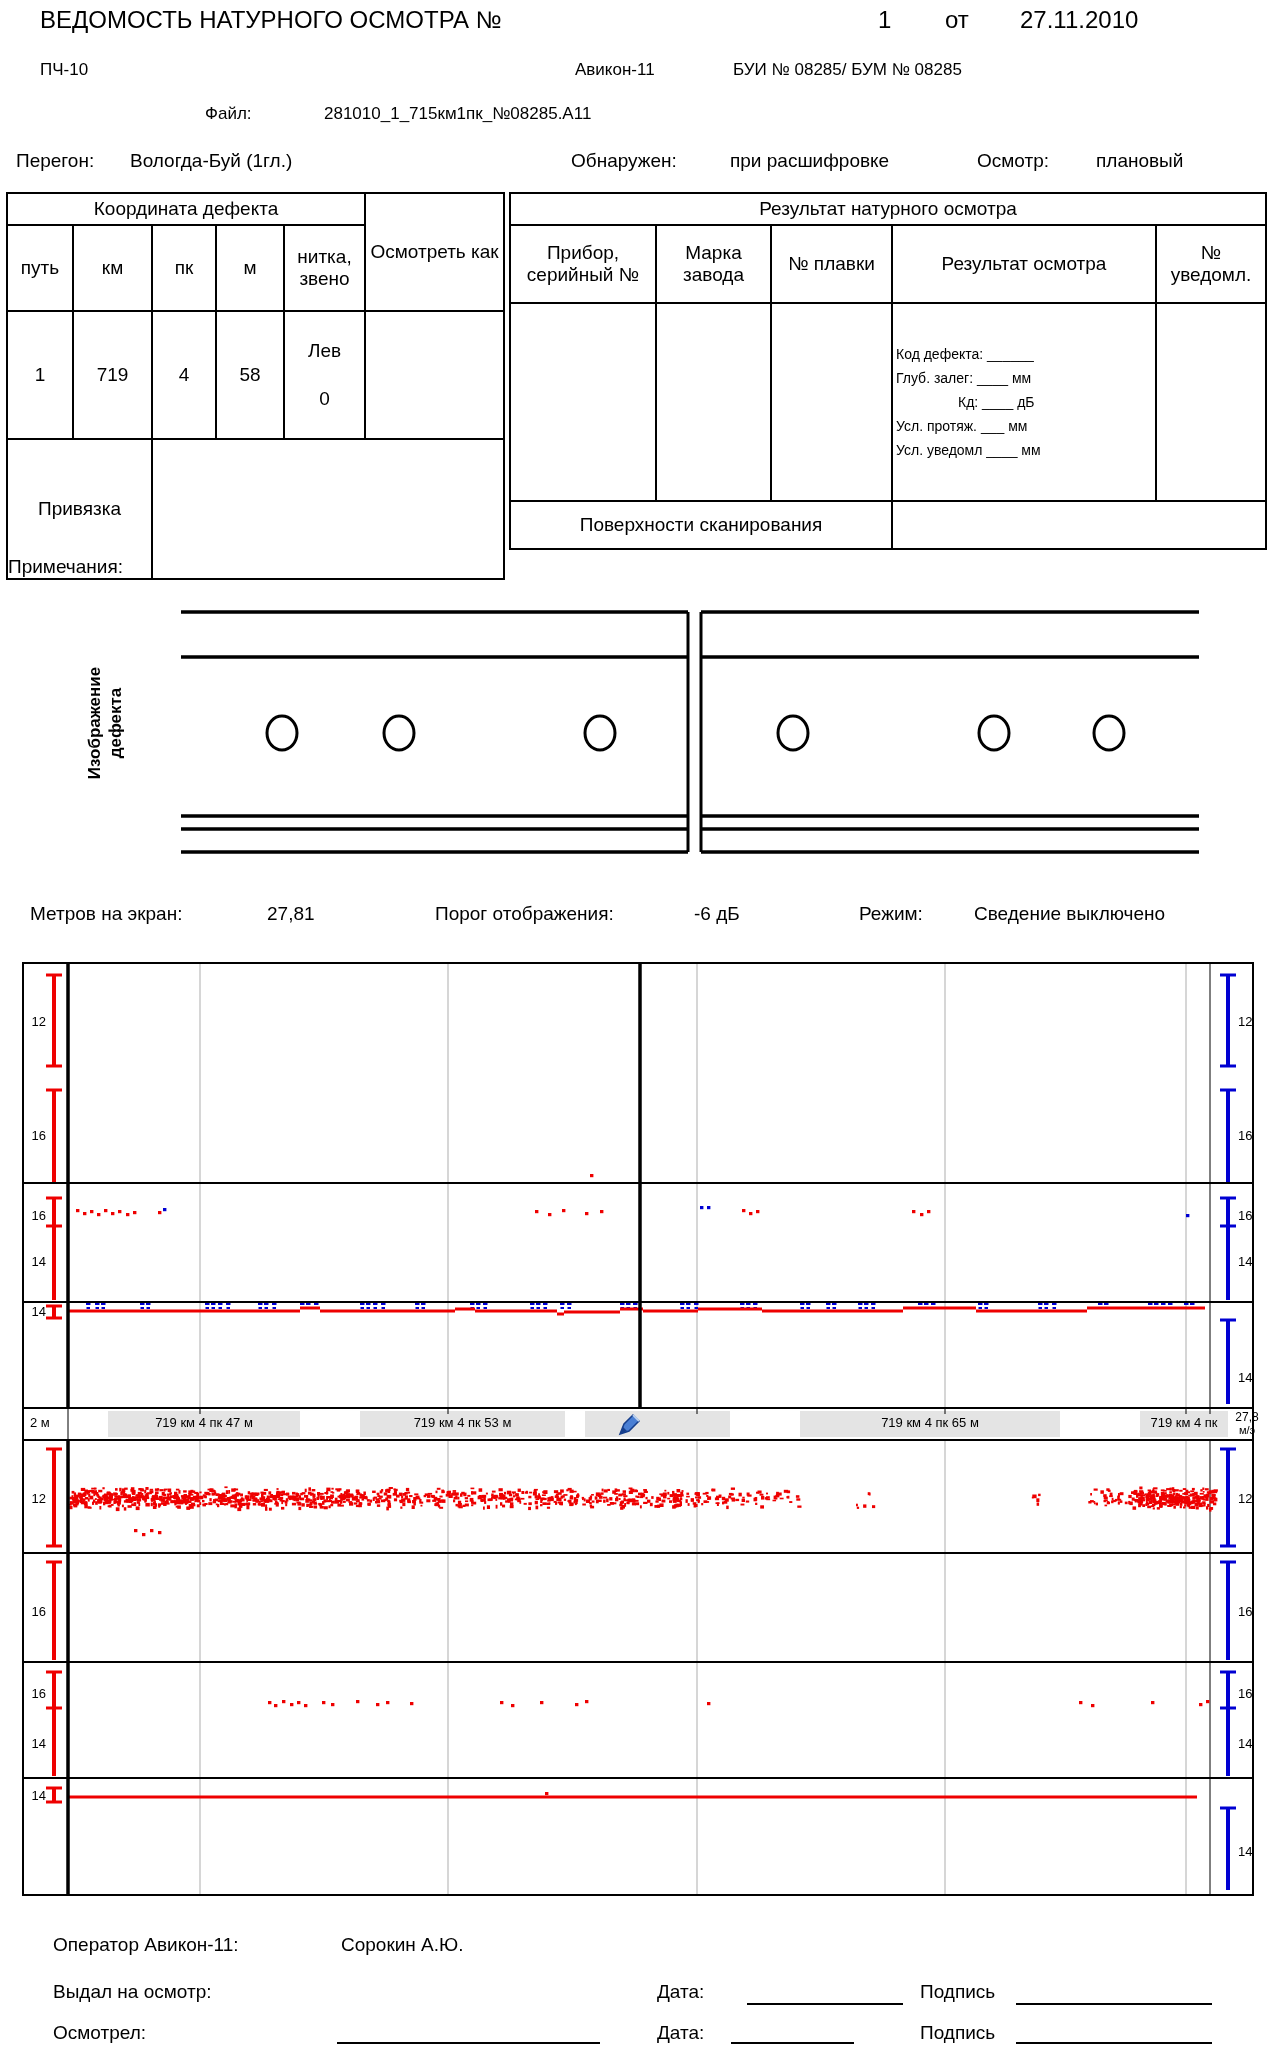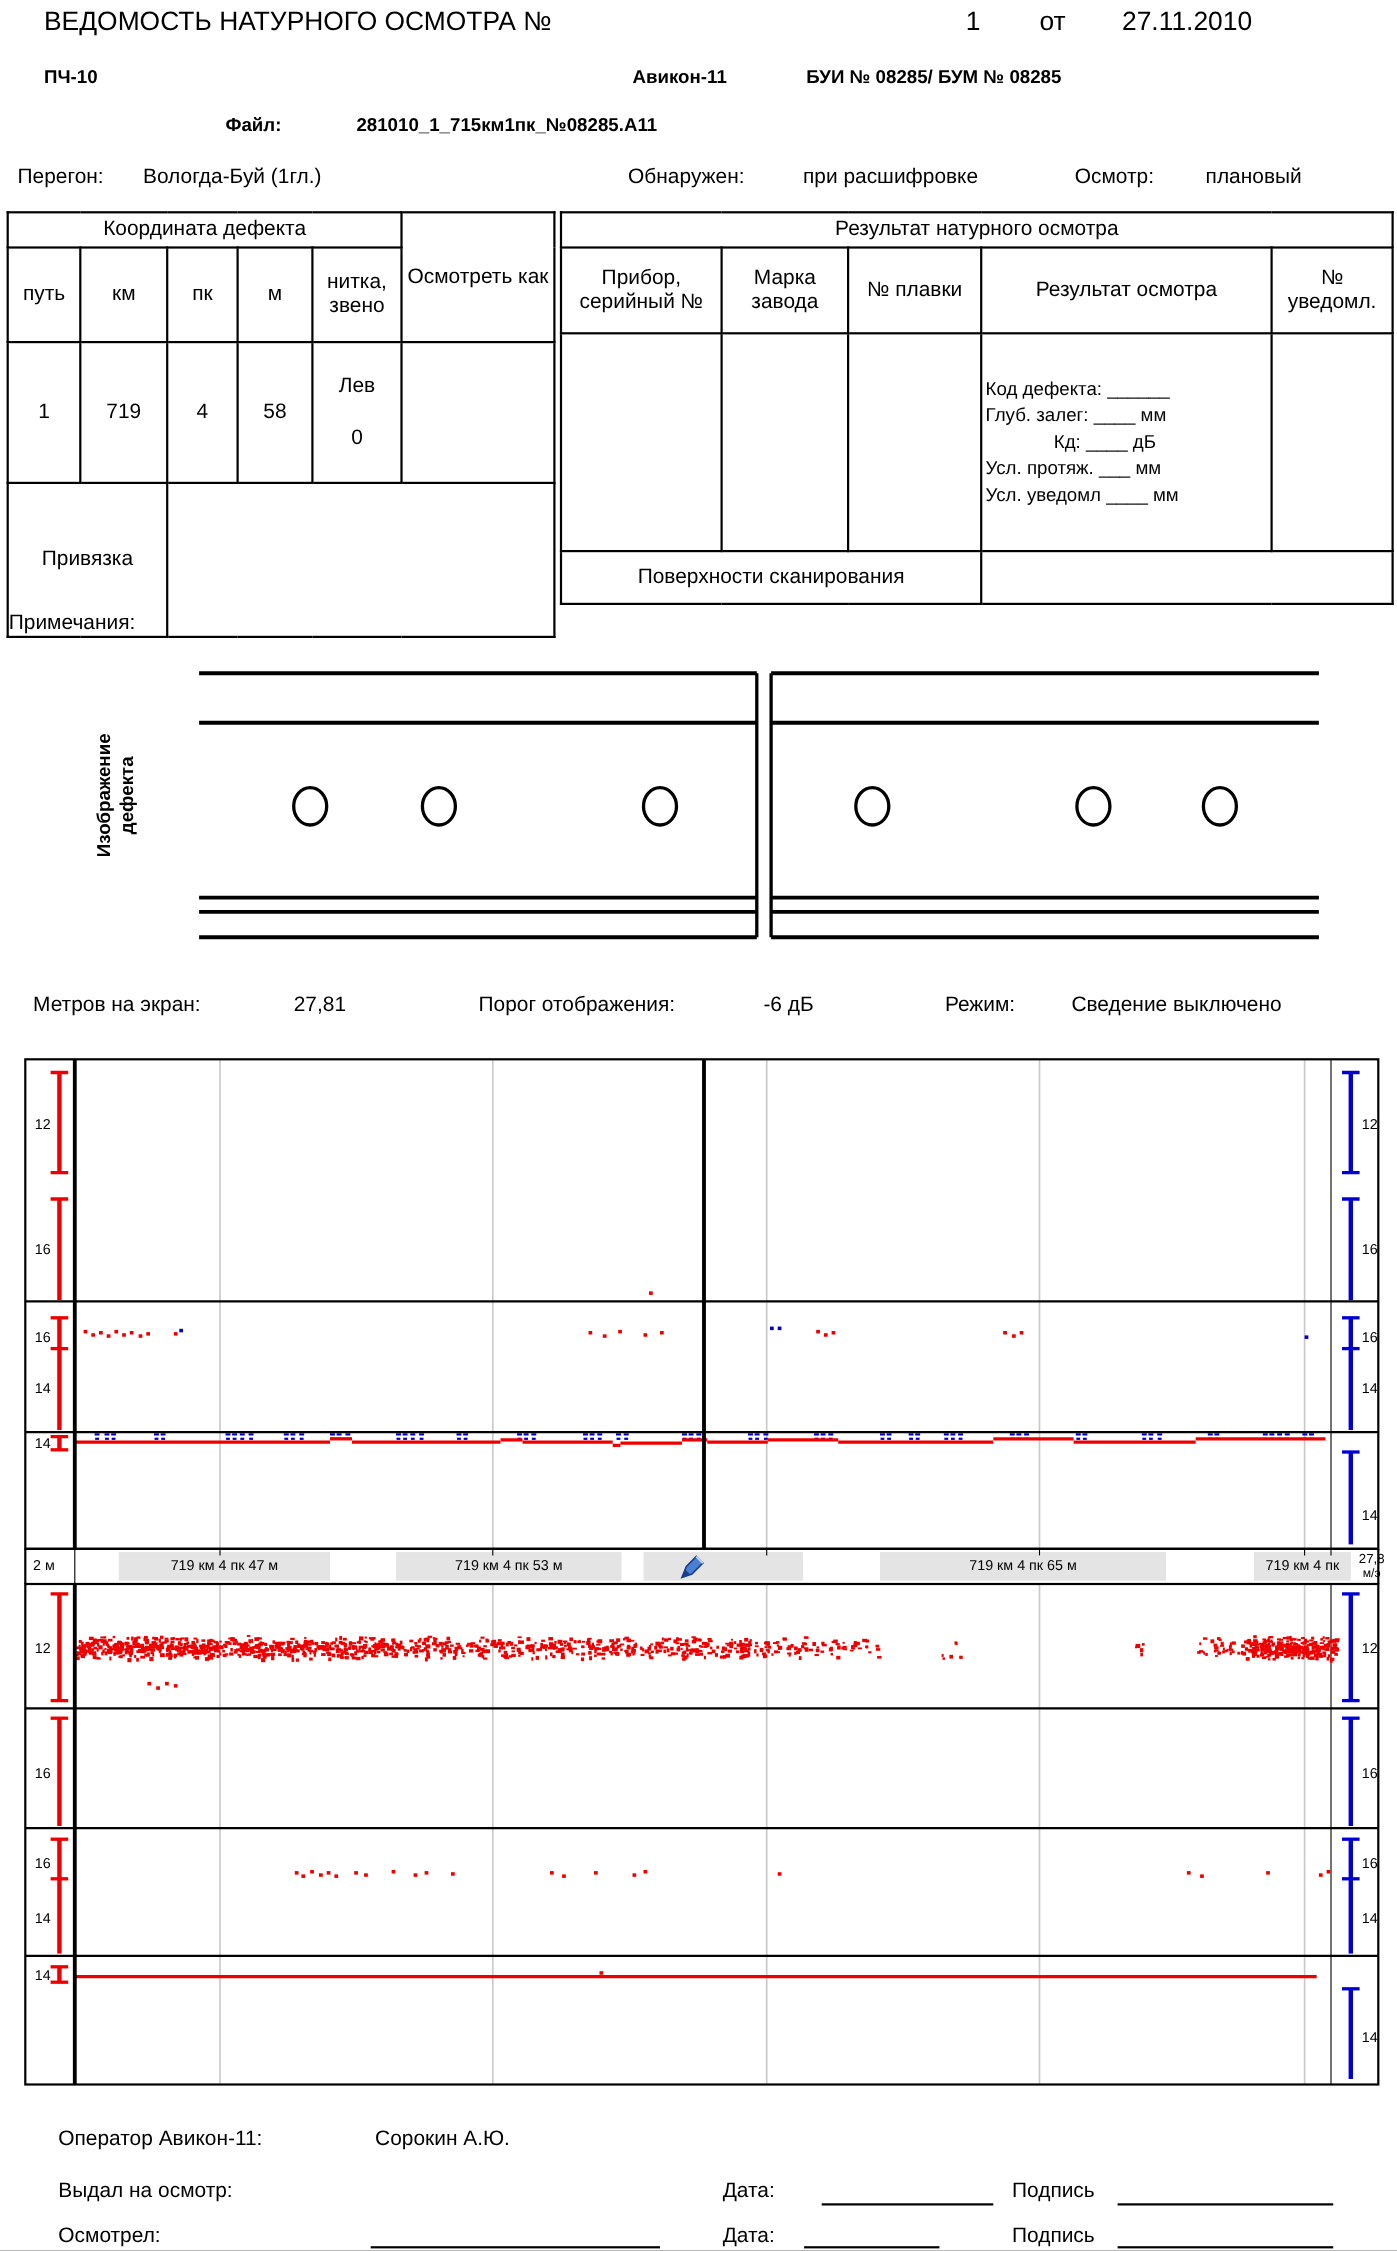--- a/index.html
+++ b/index.html
@@ -1,26 +1,26 @@
 <!DOCTYPE html>
 <html><head>
 <meta charset="utf-8">
 <style>
   html,body{margin:0;padding:0;background:#888;}
   .page{position:relative;width:1270px;height:2046px;background:#fff;
         font-family:"Liberation Sans",sans-serif;color:#000;overflow:hidden;}
   .abs{position:absolute;white-space:nowrap;}
-  .b{font-weight:bold;}
+  .b{font-weight:normal;}
   .fs30{font-size:24px;}
   .fs19{font-size:19px;}
   .fs17{font-size:17px;}
   .tbl{position:absolute;border-collapse:collapse;table-layout:fixed;
        font-size:19px;text-align:center;}
   .tbl td{border:2px solid #000;padding:0 3px;vertical-align:middle;overflow:hidden;}
-  .result-lines{text-align:left;padding-left:9px;line-height:24px;font-size:17px;}
+  .result-lines{text-align:left;padding-left:9px;line-height:24px;font-size:14px;}
   .result-lines .indent{padding-left:62px;}
   .uline{position:absolute;border-bottom:2px solid #000;height:22px;}
   .vlabel{position:absolute;left:30px;top:698px;width:150px;height:50px;
           display:flex;align-items:center;justify-content:center;text-align:center;
           transform:rotate(-90deg);font-weight:bold;font-size:17px;line-height:21px;
           white-space:pre-line;}
   .dg-title{position:absolute;left:0;top:872px;width:1270px;text-align:center;
             font-weight:bold;font-size:19px;}
   svg text{font-family:"Liberation Sans",sans-serif;fill:#000;}
 </style>

